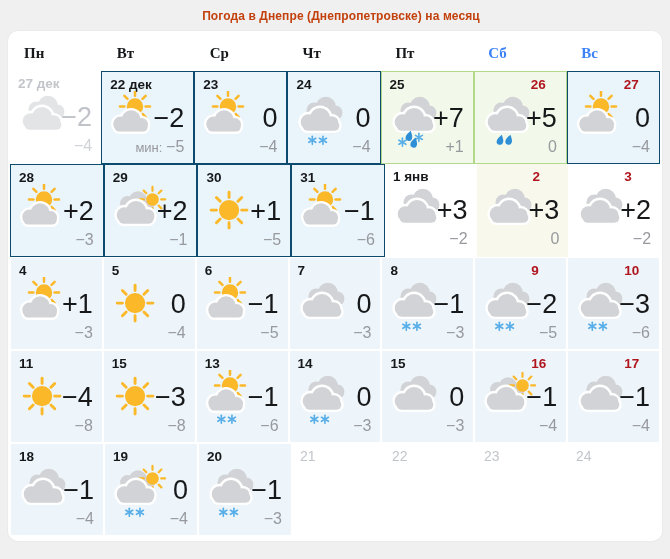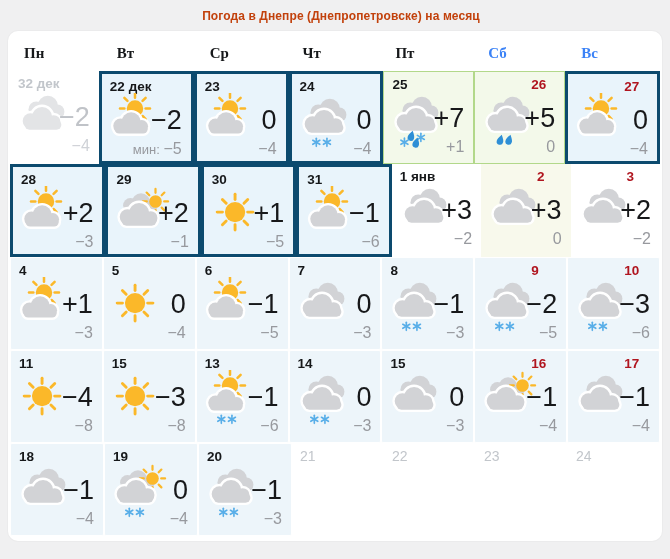--- a/index.html
+++ b/index.html
@@ -15,21 +15,21 @@
   }
   .card{
     margin:0 8px;background:#ffffff;border-radius:10px;
     padding:4px 2px 5px;box-shadow:0 0 0 1px rgba(0,0,0,0.02);
   }
   .hdr-row{display:flex;height:36px;align-items:center;font-family:Liberation Serif, serif;}
   .hdr{flex:1 1 0;font-weight:700;font-size:15px;color:#16181a;padding-left:14px;box-sizing:border-box;}
   .hdr.wk{color:#3b82f6;}
   .week-row{display:flex;height:93px;}
   .cell{flex:1 1 0;position:relative;box-sizing:border-box;cursor:pointer;}
-  .v-week-blue{background:#e9f4fb;border:3px solid #0c4a6e;}
+  .v-week-blue{background:#e9f4fb;border:1px solid #0c4a6e;}
   .v-week-green{background:#f3f9ea;border:1px solid #b2d88a;}
   .v-holiday{background:#f8f9ec;}
   .v-tile{background:#edf5fa;border:1.5px solid #ffffff;border-radius:2px;}
   .v-past,.v-plain,.v-future{background:transparent;}
   .date{position:absolute;top:5px;left:8px;font-size:13.5px;font-weight:600;color:#16181a;white-space:nowrap;}
   .date.weekend{color:#b0151f;margin-left:48px;}
   .date.muted{color:#c2c6cb;font-weight:400;font-size:14px;}
   .tmax{position:absolute;top:32px;right:9px;font-size:27px;line-height:1.1;color:#17181a;}
   .tmin{position:absolute;top:66px;right:9px;font-size:16px;color:#97999e;white-space:nowrap;}
   .tmin .minlbl{font-size:13px;}
@@ -49,21 +49,21 @@
       <div class="hdr">Вт</div>
       <div class="hdr">Ср</div>
       <div class="hdr">Чт</div>
       <div class="hdr">Пт</div>
       <div class="hdr wk">Сб</div>
       <div class="hdr wk">Вс</div>
     </div>
   <div id="grid">
       <div class="week-row">
         <div class="cell v-past">
-          <span class="date">32 дек</span>
+          <span class="date">27 дек</span>
           <svg class="wicon" width="58" height="58" viewBox="0 0 60 58">
             <circle cx="23" cy="19" r="8" fill="#e3e4e6"></circle>
             <circle cx="35" cy="15.5" r="10.5" fill="#e3e4e6"></circle>
             <circle cx="45" cy="21" r="7" fill="#e3e4e6"></circle>
             <rect x="15" y="17.5" width="37" height="10" rx="5" fill="#e3e4e6"></rect>
             <circle cx="17" cy="31" r="8" fill="#ffffff" stroke="#ffffff" stroke-width="5"></circle>
             <circle cx="29" cy="27" r="10.5" fill="#ffffff" stroke="#ffffff" stroke-width="5"></circle>
             <circle cx="41" cy="32" r="7" fill="#ffffff" stroke="#ffffff" stroke-width="5"></circle>
             <rect x="11" y="30" width="38" height="10" rx="5" fill="#ffffff" stroke="#ffffff" stroke-width="5"></rect>
             <circle cx="17" cy="31" r="8" fill="#e3e4e6"></circle>

